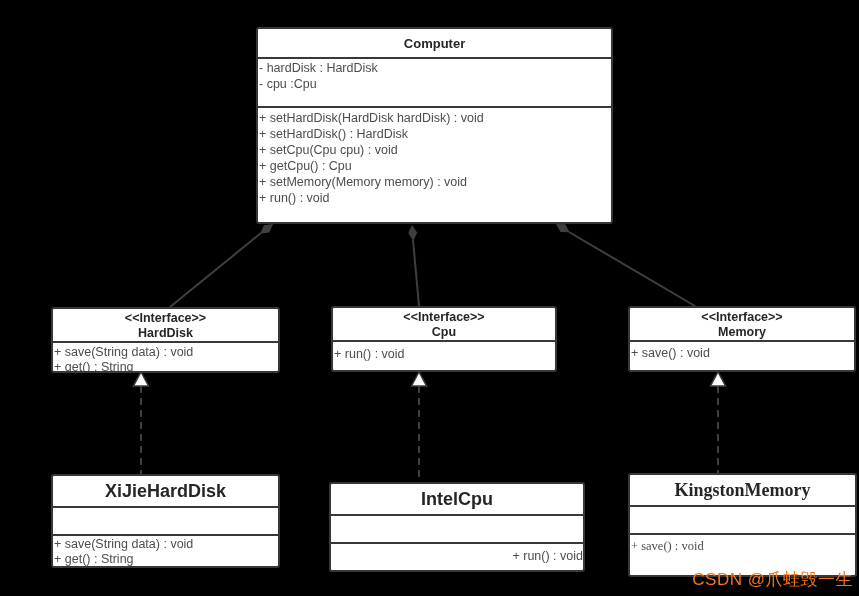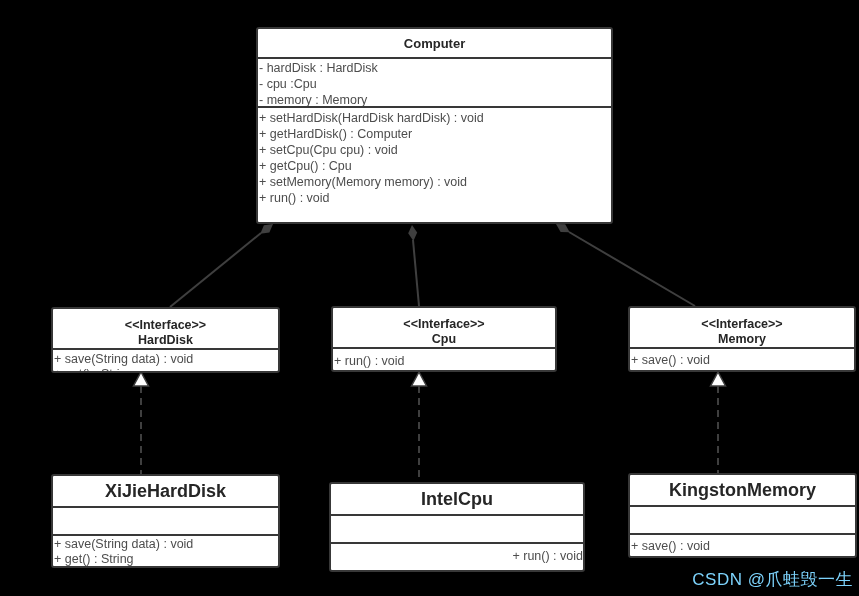--- a/index.html
+++ b/index.html
@@ -24,43 +24,43 @@
   
   .box-computer { left:232px; top:27px; width:357px; height:197px; }
   .box-computer .cls-title { height:28px; font-size:13px; }
   .box-computer .attrs { height:49px; padding-top:1px; }
   .box-computer .attrs .m { line-height:16px; }
   .box-computer .methods { flex:1; padding-top:2px; }
   .box-computer .methods .m { line-height:16px; }
 
   
   .iface { height:66px; }
-  .iface .cls-title { padding-top:9px; }
+  .iface .cls-title { padding-top:2px; }
   .iface .cls-title .t-line { line-height:15px; }
   .iface .methods { flex:1; padding-top:2px; }
   .iface .methods .m { line-height:15px; }
   .box-if-harddisk { left:27px;  top:307px; width:229px; }
   .box-if-cpu      { left:307px; top:306px; width:226px; }
   .box-if-cpu .methods { padding-top:5px; }
   .box-if-memory   { left:604px; top:306px; width:228px; }
   .box-if-memory .methods { padding-top:4px; }
 
   
   .impl .cls-title { height:30px; font-size:18px; }
   .impl .attrs { height:28px; }
   .impl .methods { flex:1; padding-top:1px; }
   .impl .methods .m { line-height:15px; }
   .box-xijie    { left:27px;  top:474px; width:229px; height:94px; }
   .box-intelcpu { left:305px; top:482px; width:256px; height:90px;text-align:right; }
   .box-intelcpu .methods { padding-top:5px; }
-  .box-kingston { left:604px; top:473px; width:229px; height:85px; }
+  .box-kingston { left:604px; top:473px; width:229px; height:104px;font-family:Liberation Serif, serif; }
   .box-kingston .methods { padding-top:4px; }
 
   .watermark {
-    position:absolute; right:6px; bottom:5px; color:#7dd3fc;
+    position:absolute; right:6px; bottom:5px; color:#f97316;
     font-size:17px; letter-spacing:0.5px;
   }
 </style>
 </head>
 <body>
 
 <div class="canvas">
 
   <svg class="connector-layer" viewBox="0 0 859 596" xmlns="http://www.w3.org/2000/svg">
 
@@ -93,25 +93,24 @@
       <line x1="718" y1="386" x2="718" y2="473" stroke="#3f3f3f" stroke-width="2" stroke-dasharray="7,5"></line>
       <polygon points="718,372 725.5,386 710.5,386" fill="#ffffff" stroke="#3f3f3f" stroke-width="1.5"></polygon>
     </g>
   </svg>
 
   <div class="uml-class box-computer">
     <div class="cls-title">Computer</div>
     <div class="sec attrs">
       <div class="m">- hardDisk : HardDisk</div>
       <div class="m">- cpu :Cpu</div>
-      <div class="m">- memory : Memory</div>
     </div>
     <div class="sec methods">
       <div class="m">+ setHardDisk(HardDisk hardDisk) : void</div>
-      <div class="m">+ getHardDisk() : Computer</div>
+      <div class="m">+ setHardDisk() : HardDisk</div>
       <div class="m">+ setCpu(Cpu cpu) : void</div>
       <div class="m">+ getCpu() : Cpu</div>
       <div class="m">+ setMemory(Memory memory) : void</div>
       <div class="m">+ run() : void</div>
     </div>
   </div>
 
   <div class="uml-class iface box-if-harddisk">
     <div class="cls-title">
       <div class="t-line">&lt;&lt;Interface&gt;&gt;</div>

